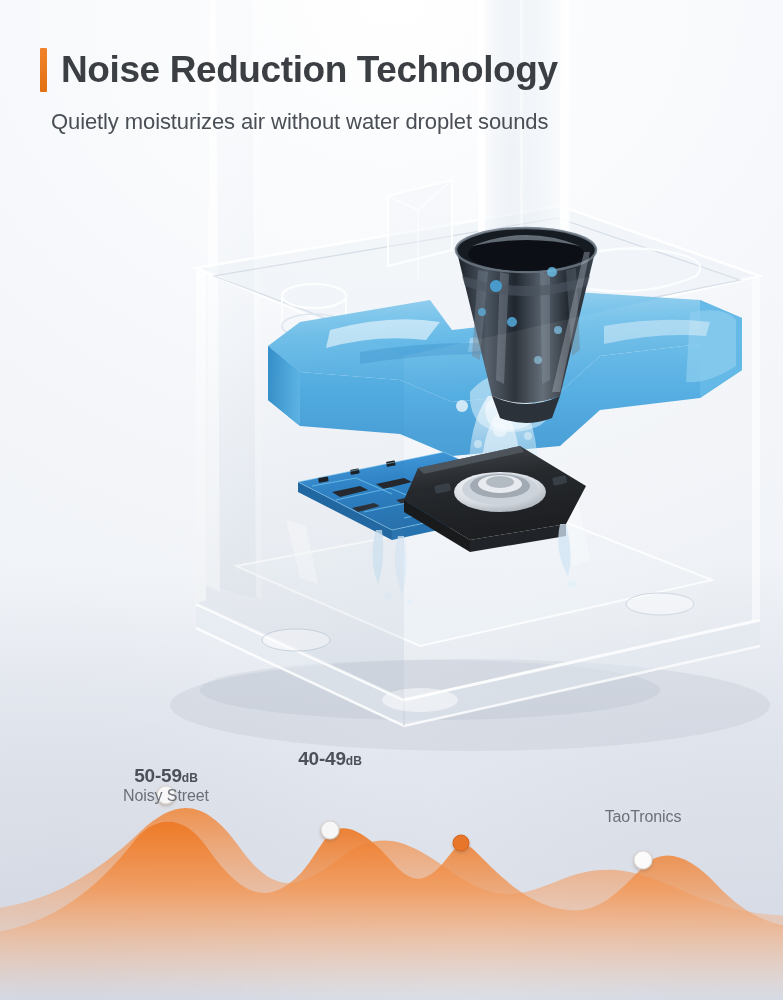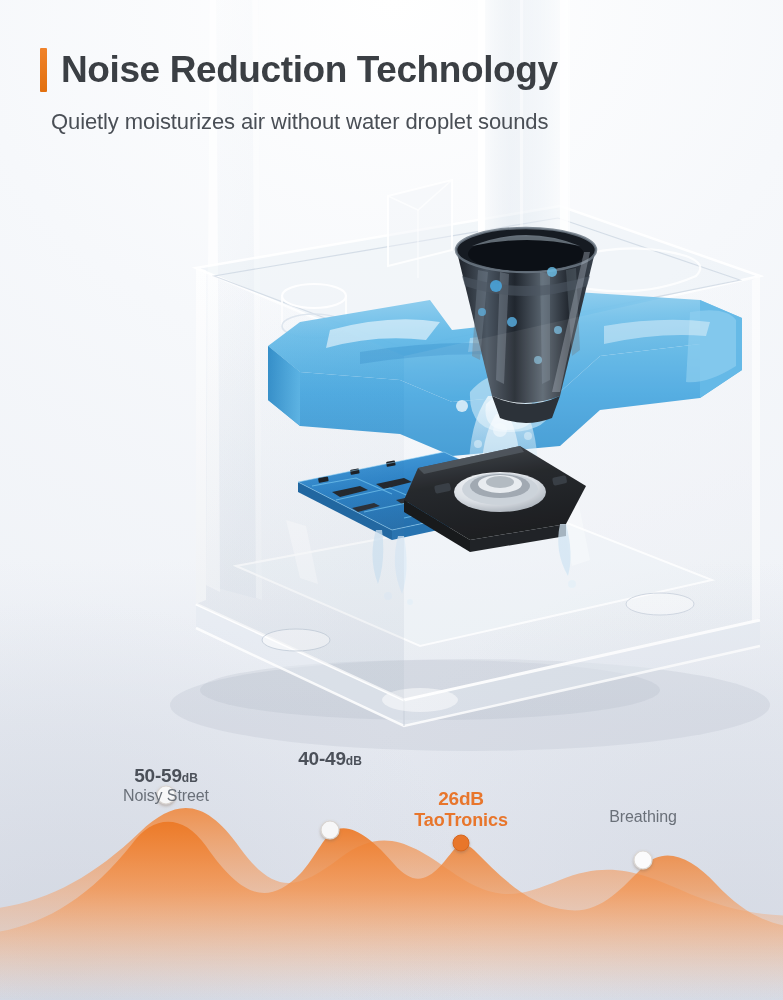--- a/index.html
+++ b/index.html
@@ -381,26 +381,20 @@
         </div>
         <div class="src">Noisy Street</div>
       </div>
 
       <div class="lbl" style="left:250px; top:28px; width:160px;">
         <div class="val">
           <span>40-49</span><span class="u">dB</span>
         </div>
       </div>
 
-      <div class="lbl hl" style="left:391px; top:68px; width:140px;">
-        <div class="val">
-          <span>26</span><span style="font-size:19px;">dB</span>
-        </div>
+
+      <div class="lbl" style="left:573px; top:88px; width:140px;">
         <div class="src">TaoTronics</div>
-      </div>
-
-      <div class="lbl" style="left:573px; top:88px; width:140px;">
-        <div class="src">Breathing</div>
       </div>
     </div>
   </div>
 
 </div>
 
 </body></html>

